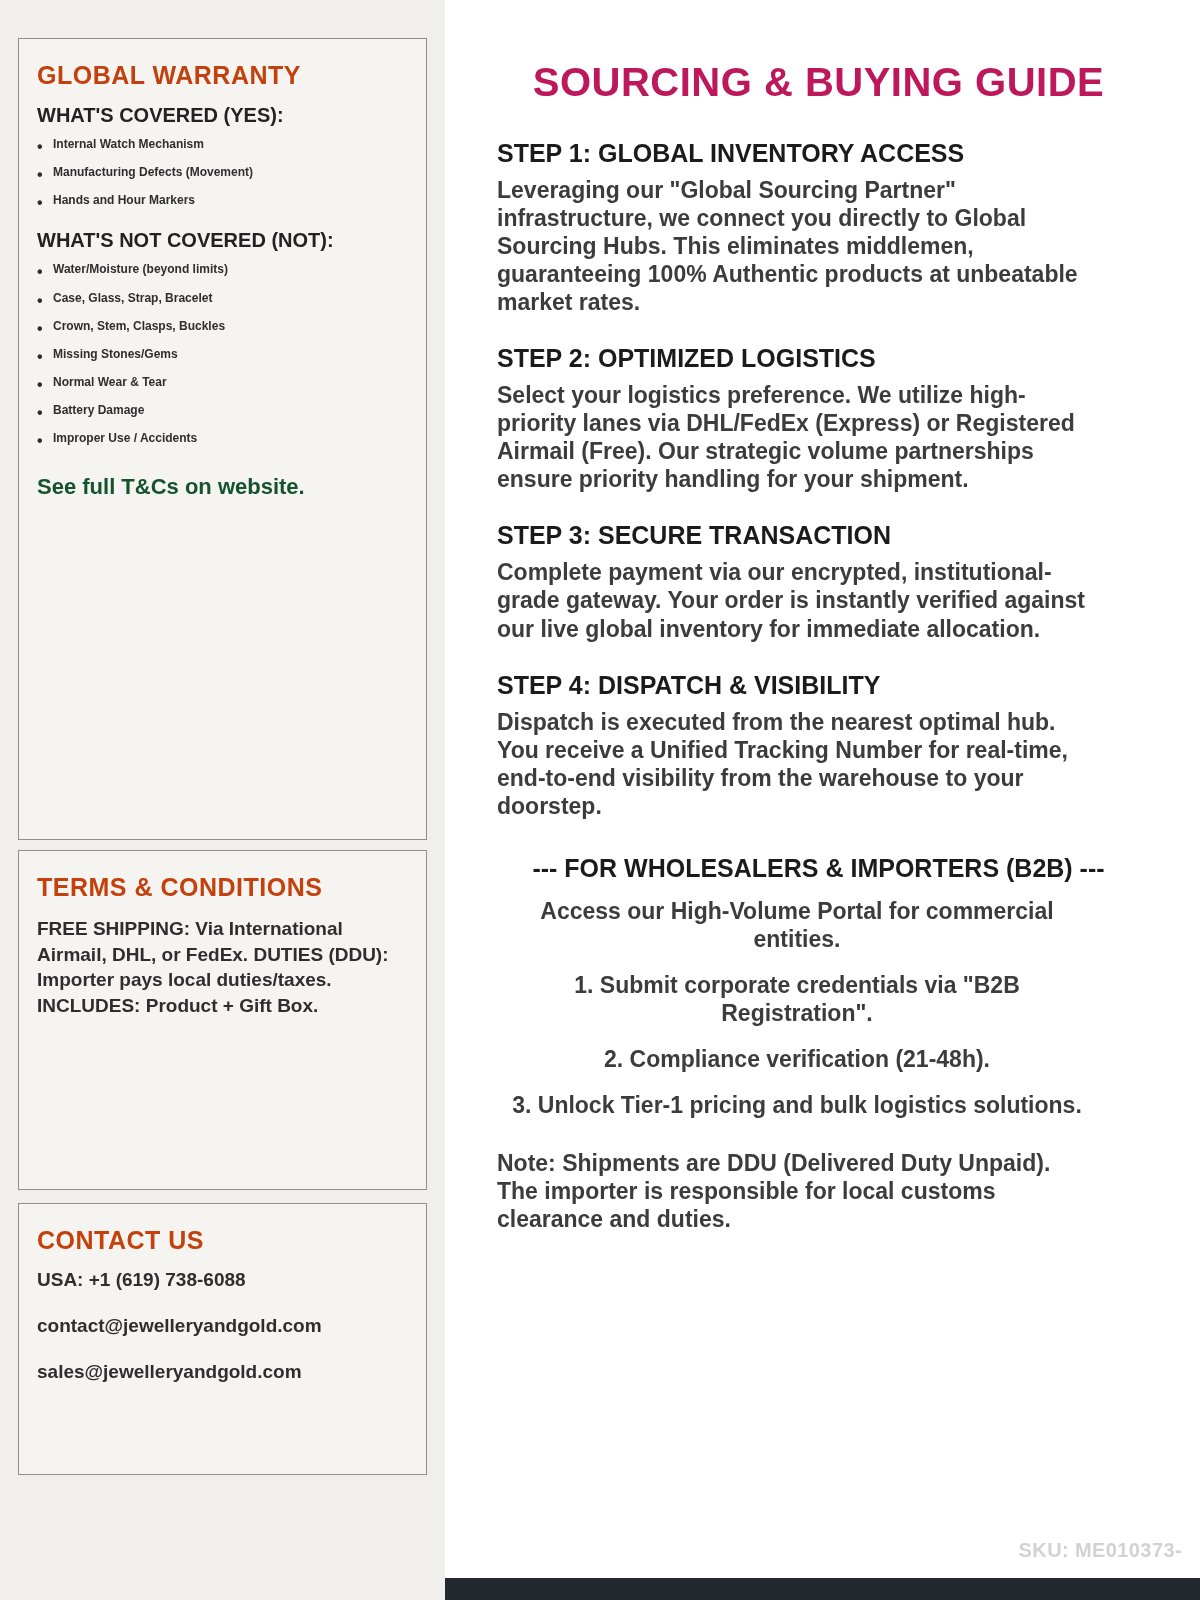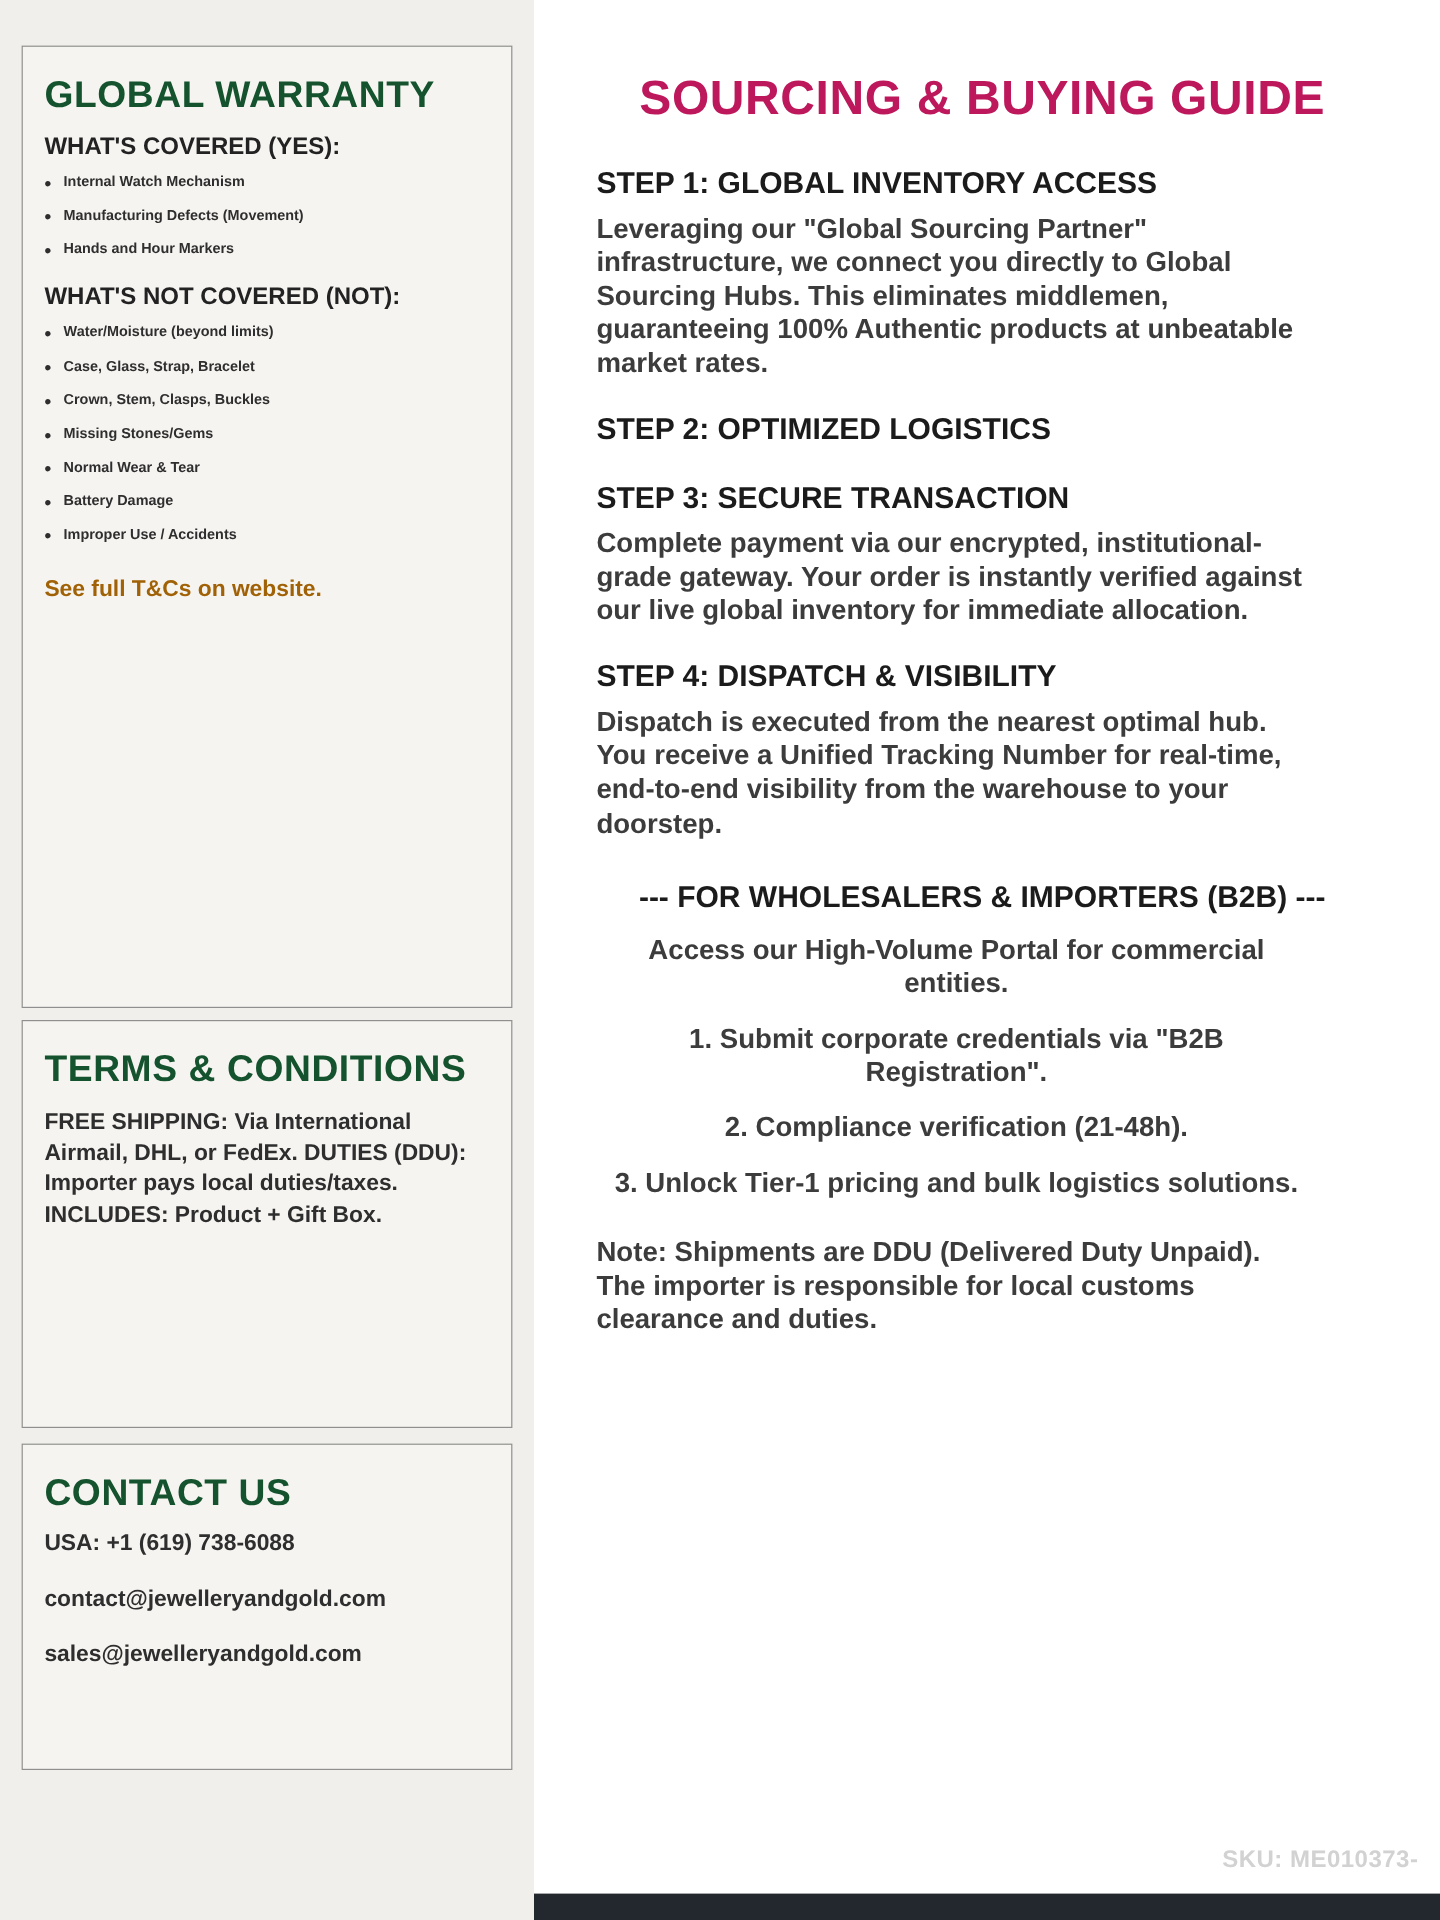--- a/index.html
+++ b/index.html
@@ -31,24 +31,24 @@
     padding: 22px 16px 20px 18px;
     margin-bottom: 13px;
     overflow: hidden;
   }
   .box.warranty { height: 802px; }
   .box.terms    { height: 340px; margin-top: -3px; }
   .box.contact  { height: 272px; margin-top: 2px; }
 
   .box h2 {
     margin: 0 0 14px 0;
-    font-size: 31px;
+    font-size: 25px;
     font-weight: 800;
     letter-spacing: 0.5px;
-    color: #14532d;
+    color: #c2410c;
   }
   .box h3 {
     margin: 22px 0 10px 0;
     font-size: 20px;
     font-weight: 800;
     color: #222222;
   }
   .box h3.first { margin-top: 4px; }
   .box ul {
     list-style: none;
@@ -65,23 +65,23 @@
   }
   .box ul li::before {
     content: "•";
     position: absolute;
     left: 0; top: 1px;
     font-size: 16px;
     color: #2e2e2e;
   }
   .footnote {
     margin: 28px 0 0 0;
-    font-size: 19px;
-    font-weight: 700;
-    color: #a16207;
+    font-size: 22px;
+    font-weight: 700;
+    color: #14532d;
   }
   .box p.body {
     margin: 0;
     font-size: 19px;
     font-weight: 700;
     color: #2e2e2e;
     line-height: 1.35;
   }
   .contact-line {
     margin: 0 0 24px 0;
@@ -206,20 +206,21 @@
   <main class="main">
     <h1 class="main-title">SOURCING &amp; BUYING GUIDE</h1>
 
     <div class="section">
       <h2 class="section-heading">STEP 1: GLOBAL INVENTORY ACCESS</h2>
       <p class="section-body">Leveraging our "Global Sourcing Partner" infrastructure, we connect you directly to Global Sourcing Hubs. This eliminates middlemen, guaranteeing 100% Authentic products at unbeatable market rates.</p>
     </div>
 
     <div class="section">
       <h2 class="section-heading">STEP 2: OPTIMIZED LOGISTICS</h2>
+      <p class="section-body">Select your logistics preference. We utilize high-priority lanes via DHL/FedEx (Express) or Registered Airmail (Free). Our strategic volume partnerships ensure priority handling for your shipment.</p>
     </div>
 
     <div class="section">
       <h2 class="section-heading">STEP 3: SECURE TRANSACTION</h2>
       <p class="section-body">Complete payment via our encrypted, institutional-grade gateway. Your order is instantly verified against our live global inventory for immediate allocation.</p>
     </div>
 
     <div class="section">
       <h2 class="section-heading">STEP 4: DISPATCH &amp; VISIBILITY</h2>
       <p class="section-body">Dispatch is executed from the nearest optimal hub. You receive a Unified Tracking Number for real-time, end-to-end visibility from the warehouse to your doorstep.</p>

